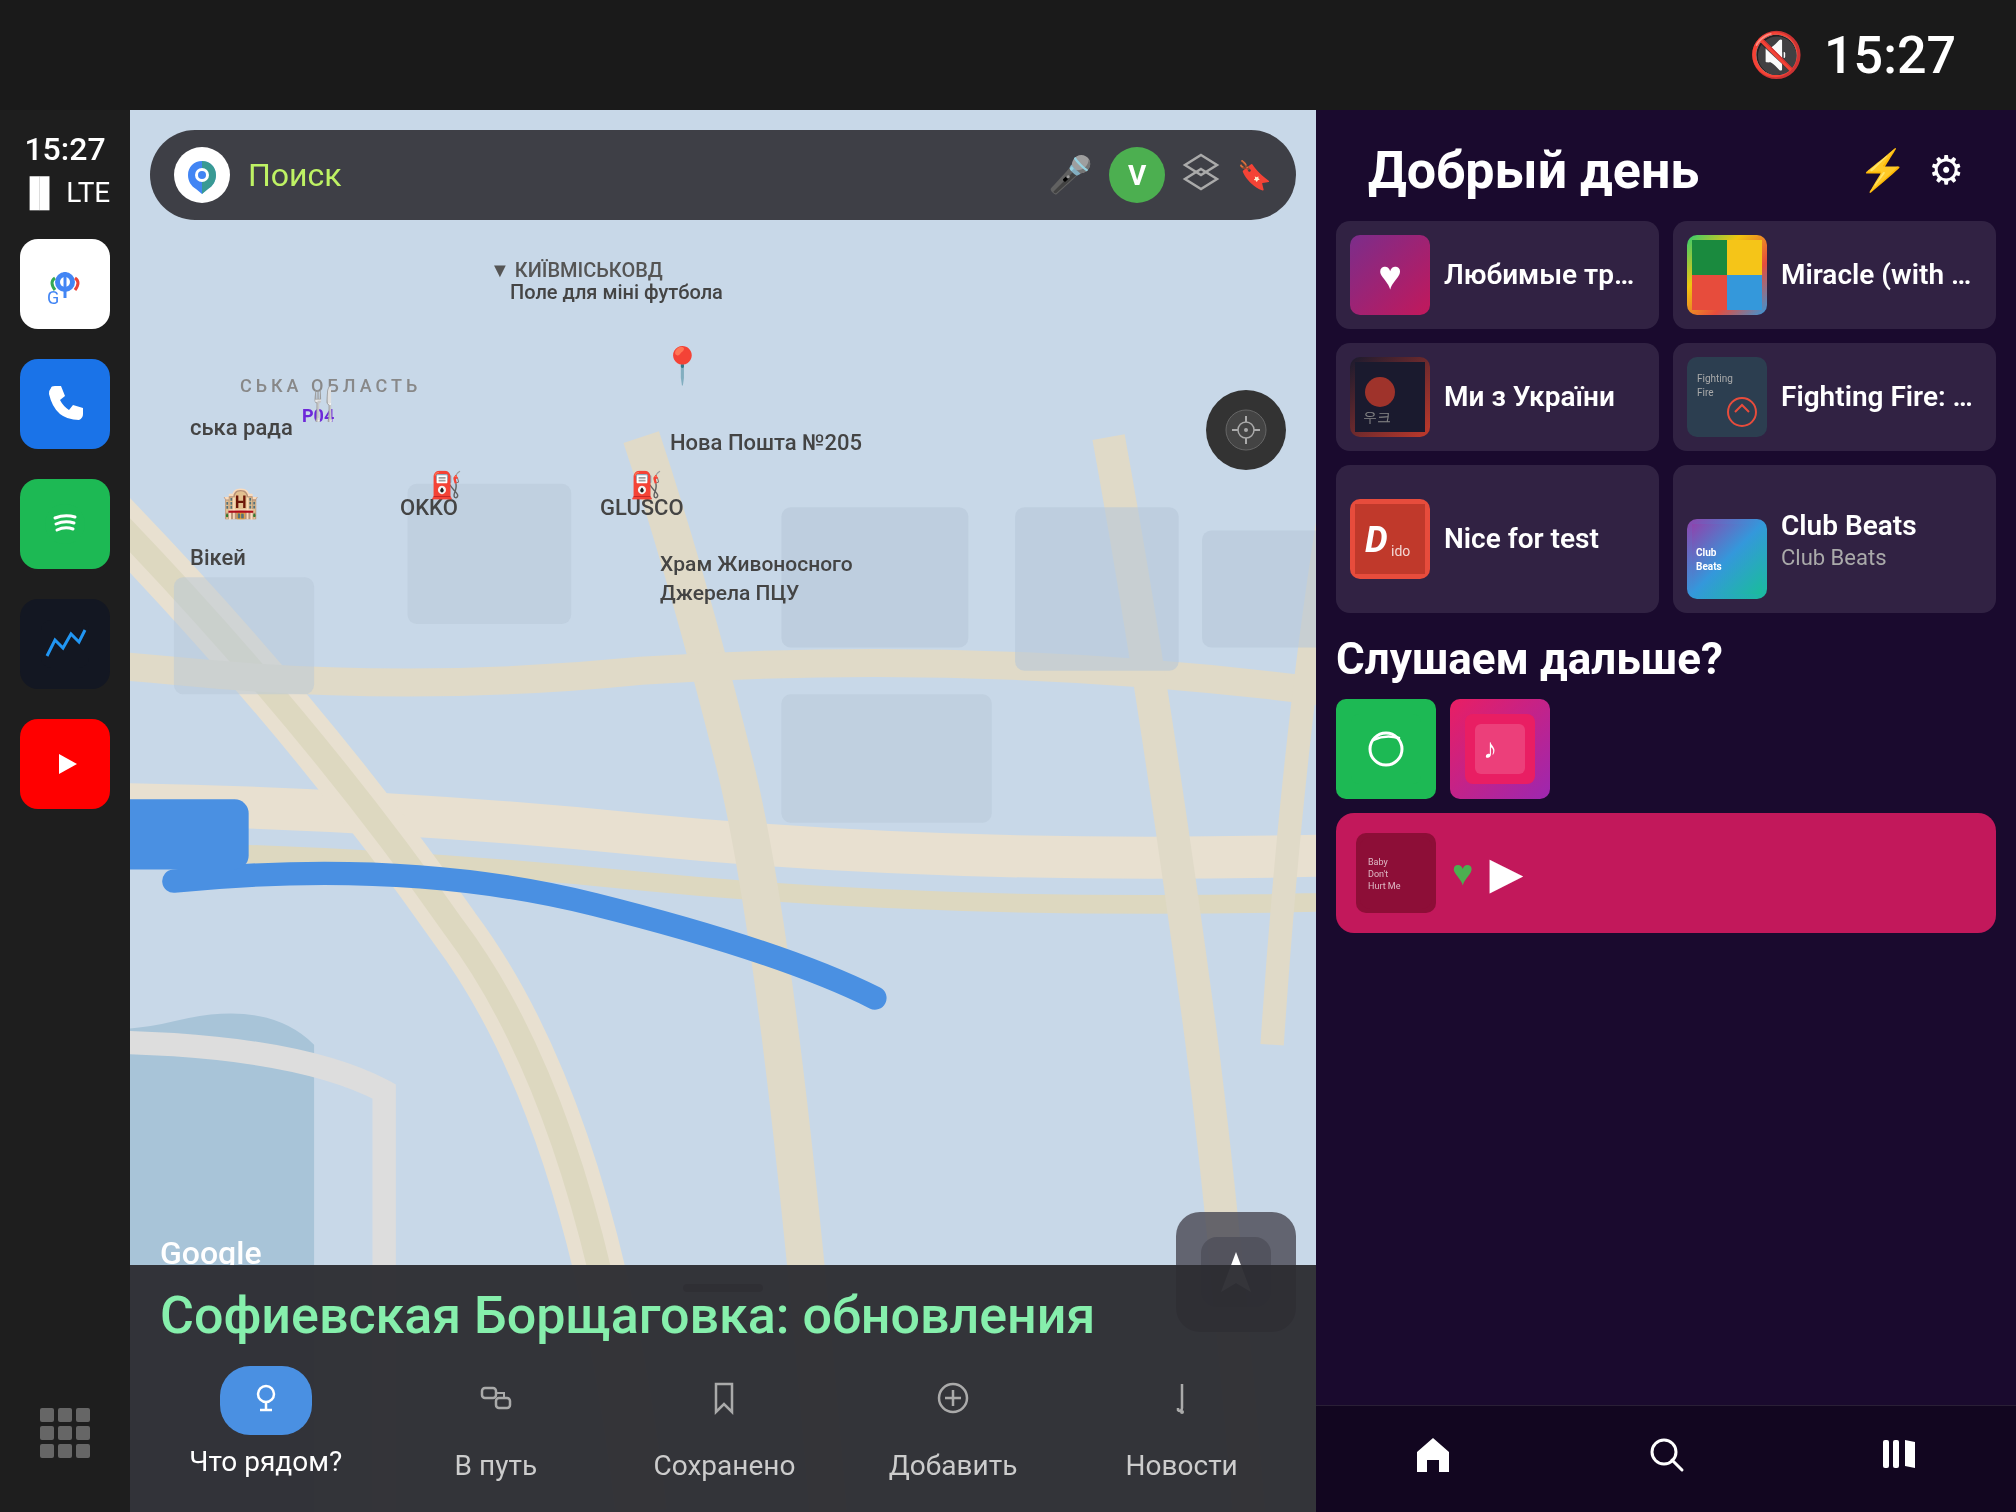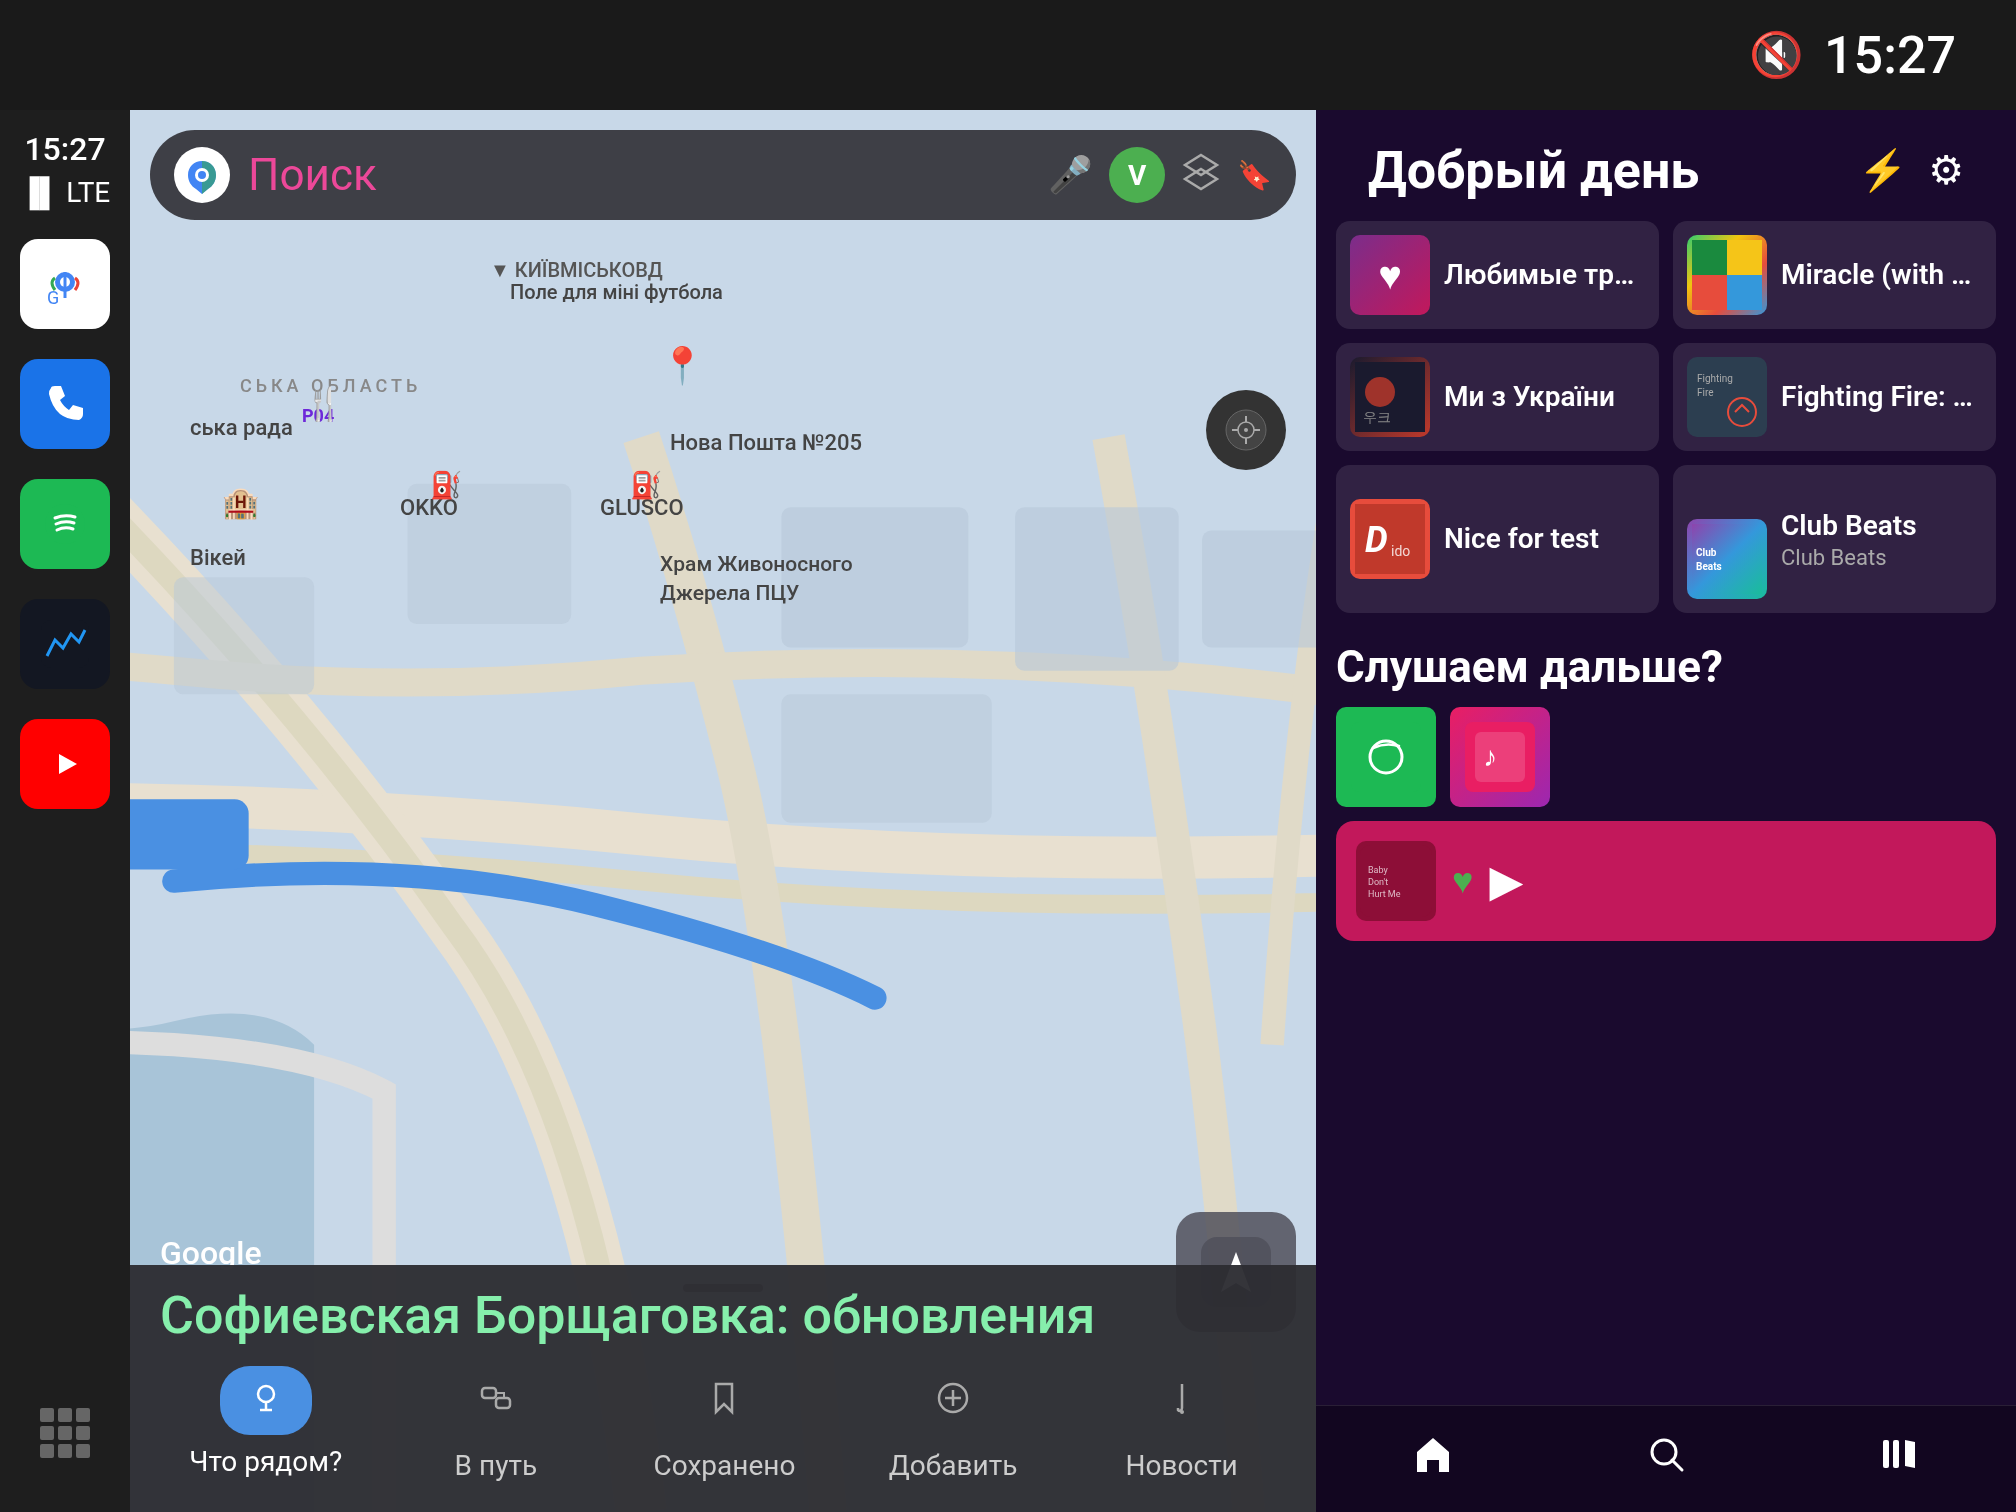--- a/index.html
+++ b/index.html
@@ -129,22 +129,22 @@
       background: white;
       border-radius: 50%;
       display: flex;
       align-items: center;
       justify-content: center;
       font-size: 26px;
       flex-shrink: 0;
     }
     .maps-search-text {
       flex: 1;
-      color: #ec4899;
-      font-size: 44px;
+      color: #bef264;
+      font-size: 32px;
     }
     .maps-search-icons {
       display: flex;
       align-items: center;
       gap: 16px;
     }
     .maps-mic-btn {
       color: #aaa;
       font-size: 36px;
     }
@@ -357,21 +357,20 @@
       color: white;
       font-size: 44px;
       font-weight: 700;
       padding: 20px 20px 14px;
     }
 
     
     .continue-section {
       flex: 1;
       overflow: hidden;
-      margin-top: 8px;
     }
     .continue-tracks {
       padding: 0 20px;
       display: flex;
       gap: 14px;
       overflow-x: auto;
       margin-bottom: 14px;
     }
     .continue-thumb {
       width: 100px;

